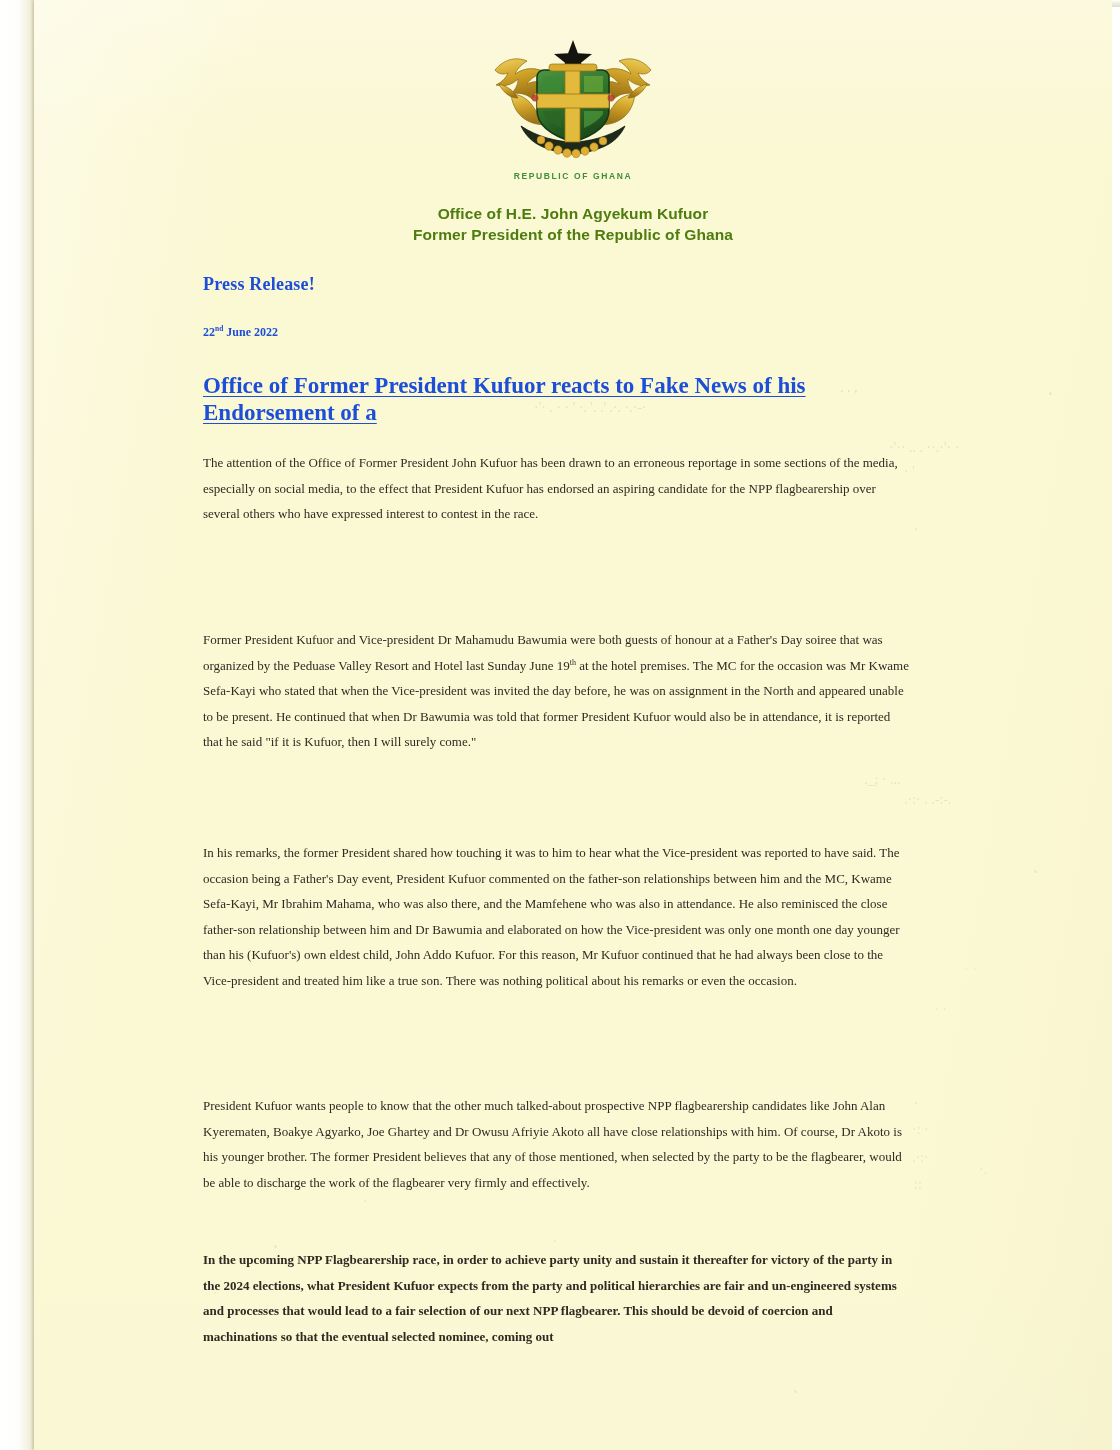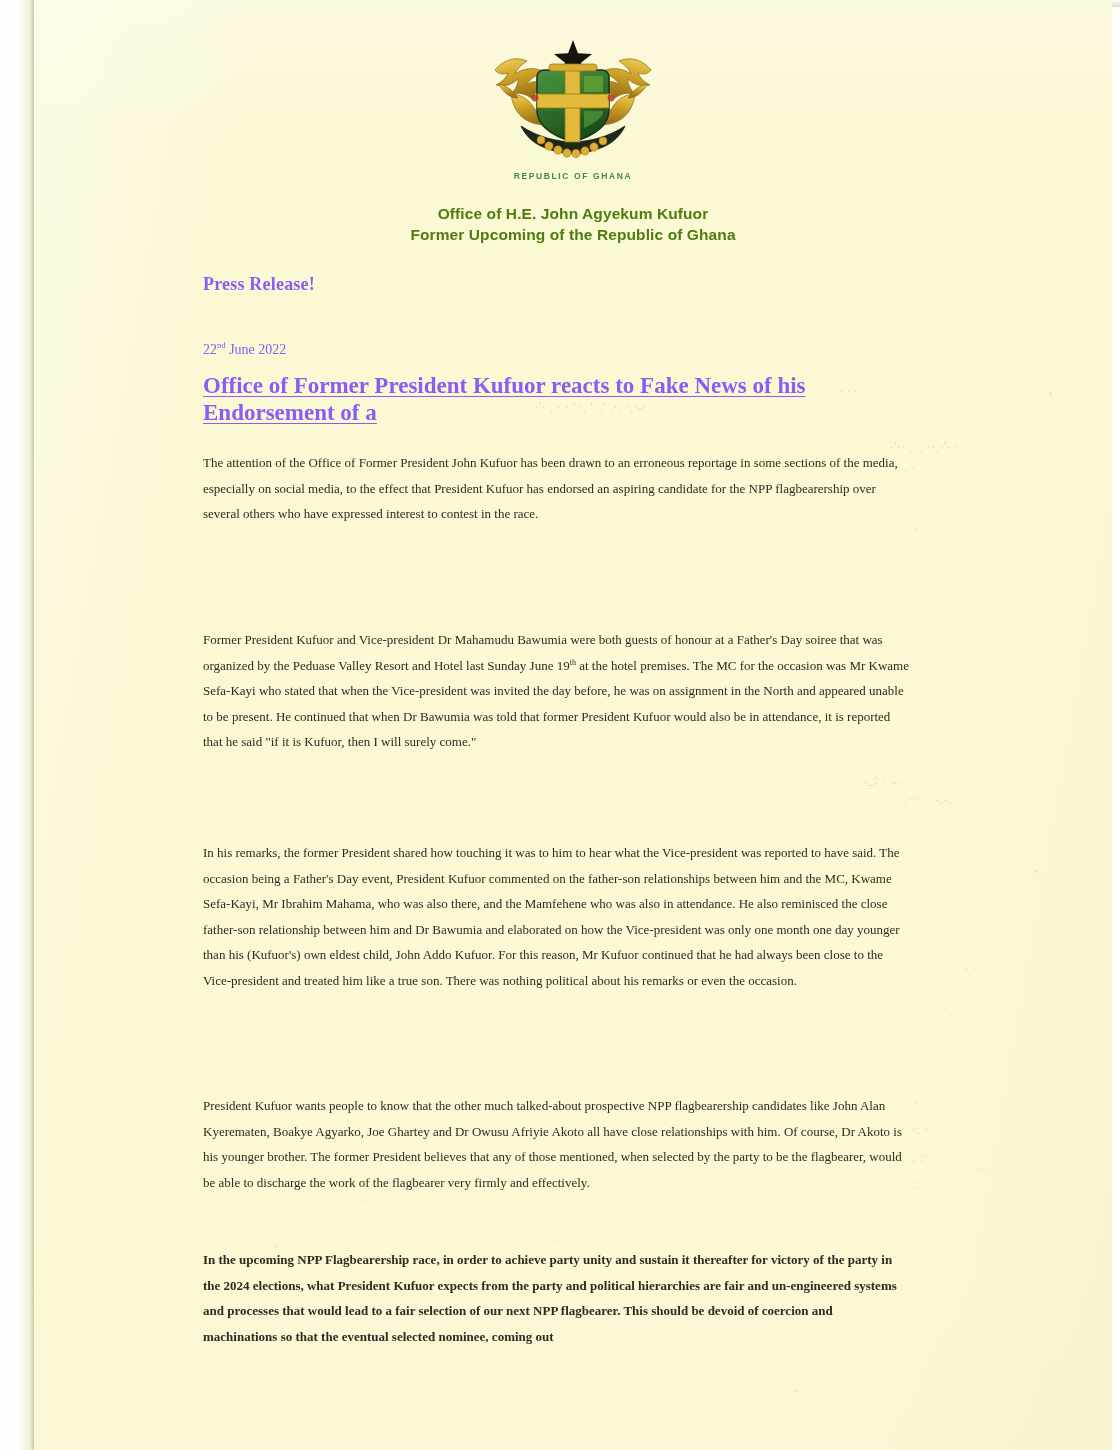--- a/index.html
+++ b/index.html
@@ -92,35 +92,36 @@
     line-height: 21px;
     color: #4d7c0f;
     letter-spacing: .1px;
   }
 
   
   .tx {
     position: absolute;
     left: 169px;
     width: 700px;
-    color: #8b5cf6;
+    color: #1d4ed8;
     font-family: "Liberation Serif", serif;
     font-size: 17.6px;
     line-height: 25.4px;
     text-align: left;
   }
   #press-release-label {
     top: 272px;
     font-weight: bold;
     font-size: 18px;
     letter-spacing: .2px;
   }
   #release-date {
-    top: 337px;
-    font-size: 14px;
+    top: 320px;
+    font-size: 12px;
+    font-weight: bold;
   }
   sup {
     font-size: .62em;
     vertical-align: super;
     line-height: 0;
   }
   #headline {
     top: 372px;
     width: 640px;
     font-weight: bold;
@@ -240,21 +241,21 @@
         <circle cx="60" cy="64" r="3.4" fill="#b23a2a" opacity=".85"></circle>
         <circle cx="136" cy="64" r="3.4" fill="#b23a2a" opacity=".85"></circle>
 
         <rect x="74" y="30" width="48" height="7" rx="3" fill="#d8ab31" stroke="#9c7415" stroke-width="0.7"></rect>
       </svg>
       <div id="crest-caption">REPUBLIC OF GHANA</div>
     </div>
 
     <div id="letterhead">
       <div>Office of H.E. John Agyekum Kufuor</div>
-      <div>Former Upcoming of the Republic of Ghana</div>
+      <div>Former President of the Republic of Ghana</div>
     </div>
 
     <div class="tx" id="press-release-label">Press Release!</div>
 
     <div class="tx" id="release-date"><span>22</span><sup>nd</sup><span> June 2022</span></div>
 
     <div class="tx" id="headline">
       <span class="ul">Office of Former President Kufuor reacts to Fake News of his Endorsement of a</span><br>
     </div>
 

